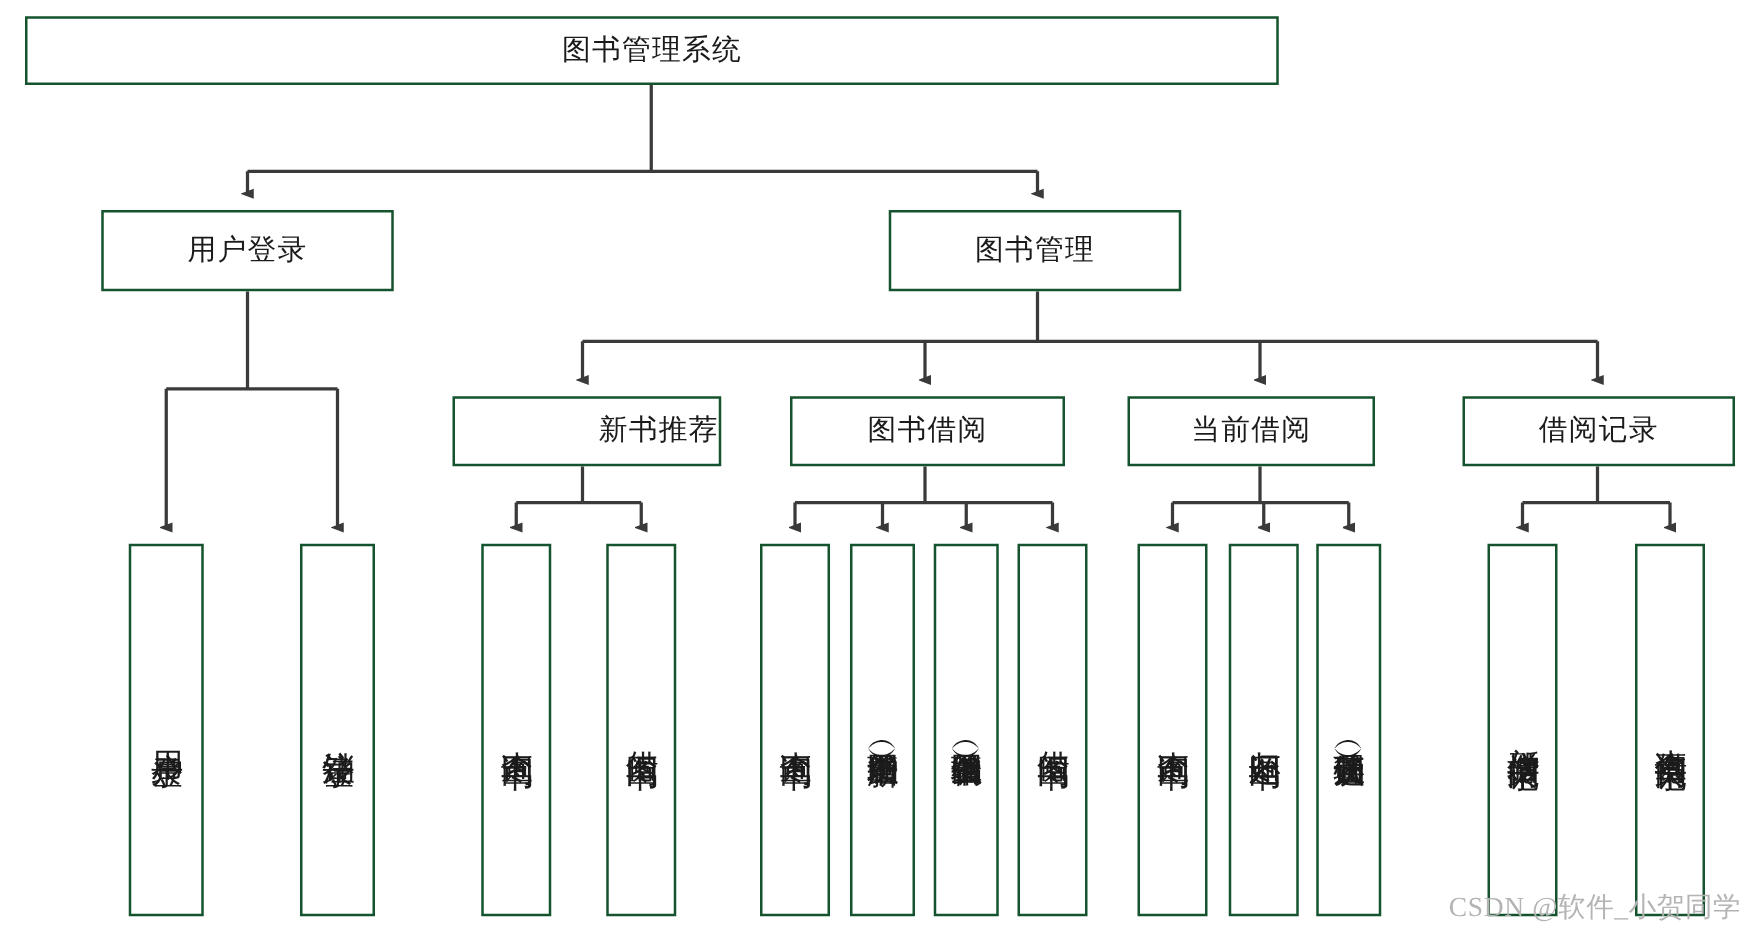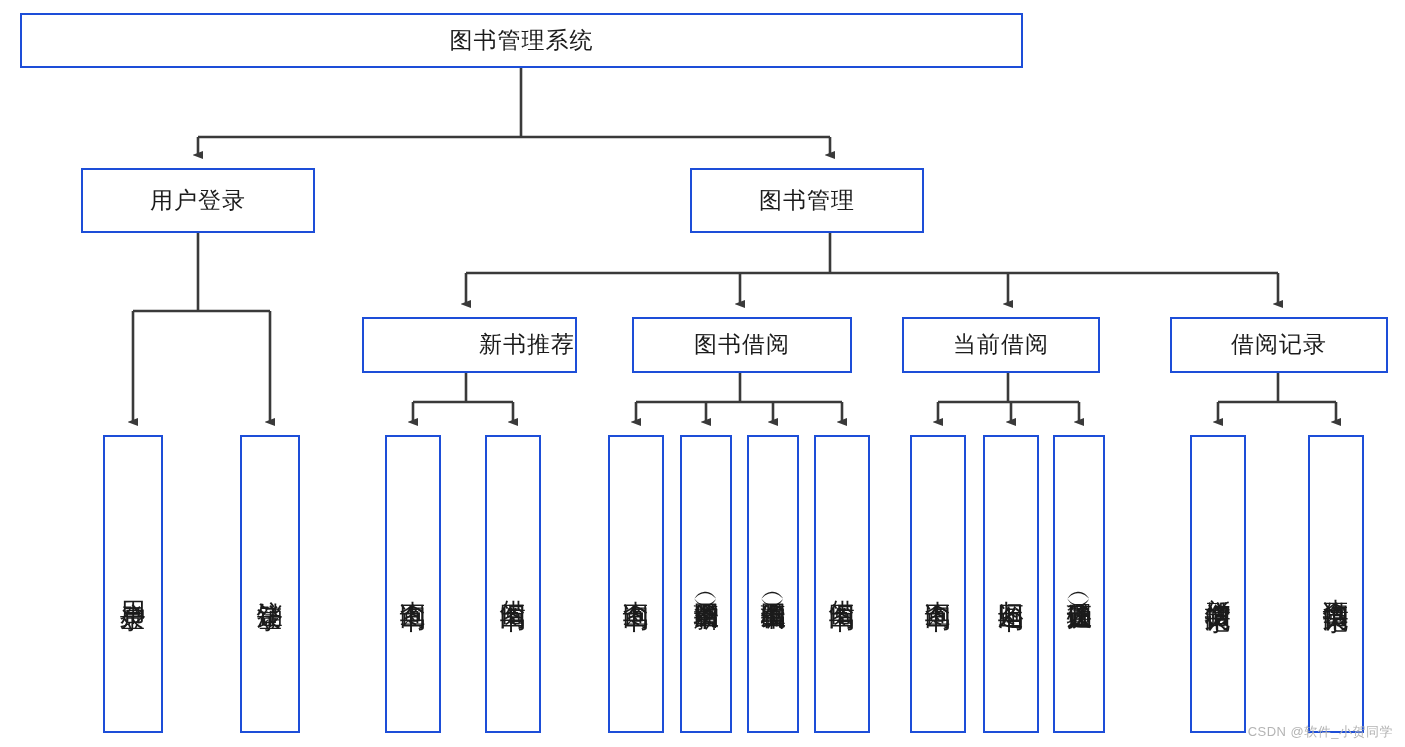--- a/index.html
+++ b/index.html
@@ -21,21 +21,21 @@
     position: absolute;
     left: 0;
     top: 0;
     width: 1405px;
     height: 747px;
   }
   .node {
     position: absolute;
     box-sizing: border-box;
     background: #ffffff;
-    border: 2px solid #1d4ed8;
+    border: 2px solid #14532d;
     display: flex;
     align-items: center;
     justify-content: center;
     color: #1b1b1b;
     z-index: 2;
   }
   .node-h {
     font-size: 23px;
     letter-spacing: 1px;
     line-height: 1.1;
@@ -51,26 +51,26 @@
     text-align: center;
   }
   .node-v.tight {
     font-size: 25px;
     letter-spacing: 0px;
   }
   #watermark {
     position: absolute;
     right: 12px;
     bottom: 6px;
-    font-size: 13px;
+    font-size: 22px;
     color: #b4b4b4;
     letter-spacing: 0.5px;
     white-space: nowrap;
     z-index: 5;
-    font-family: Liberation Sans, sans-serif;
+    font-family: Liberation Serif, serif;
   }
 </style>
 </head>
 <body>
 
 <div id="diagram-root">
 
   <svg id="wires" viewBox="0 0 1405 747" xmlns="http://www.w3.org/2000/svg">
     <defs>
       <marker id="arrow" markerWidth="10" markerHeight="10" refX="5" refY="5" orient="auto" markerUnits="userSpaceOnUse">
@@ -121,21 +121,21 @@
     </g>
   </svg>
 
   <div class="node node-h" style="left:20px; top:13px; width:1003px; height:55px;">
     <span>图书管理系统</span>
   </div>
 
   <div class="node node-h" style="left:81px; top:168px; width:234px; height:65px;">
     <span>用户登录</span>
   </div>
-  <div class="node node-h" style="left:690px; top:168px; width:234px; height:65px;">
+  <div class="node node-h" style="left:711px; top:168px; width:234px; height:65px;">
     <span>图书管理</span>
   </div>
 
   <div class="node node-h" style="left:362px; top:317px; width:215px; height:56px;justify-content:flex-end;">
     <span>新书推荐</span>
   </div>
   <div class="node node-h" style="left:632px; top:317px; width:220px; height:56px;">
     <span>图书借阅</span>
   </div>
   <div class="node node-h" style="left:902px; top:317px; width:198px; height:56px;">

